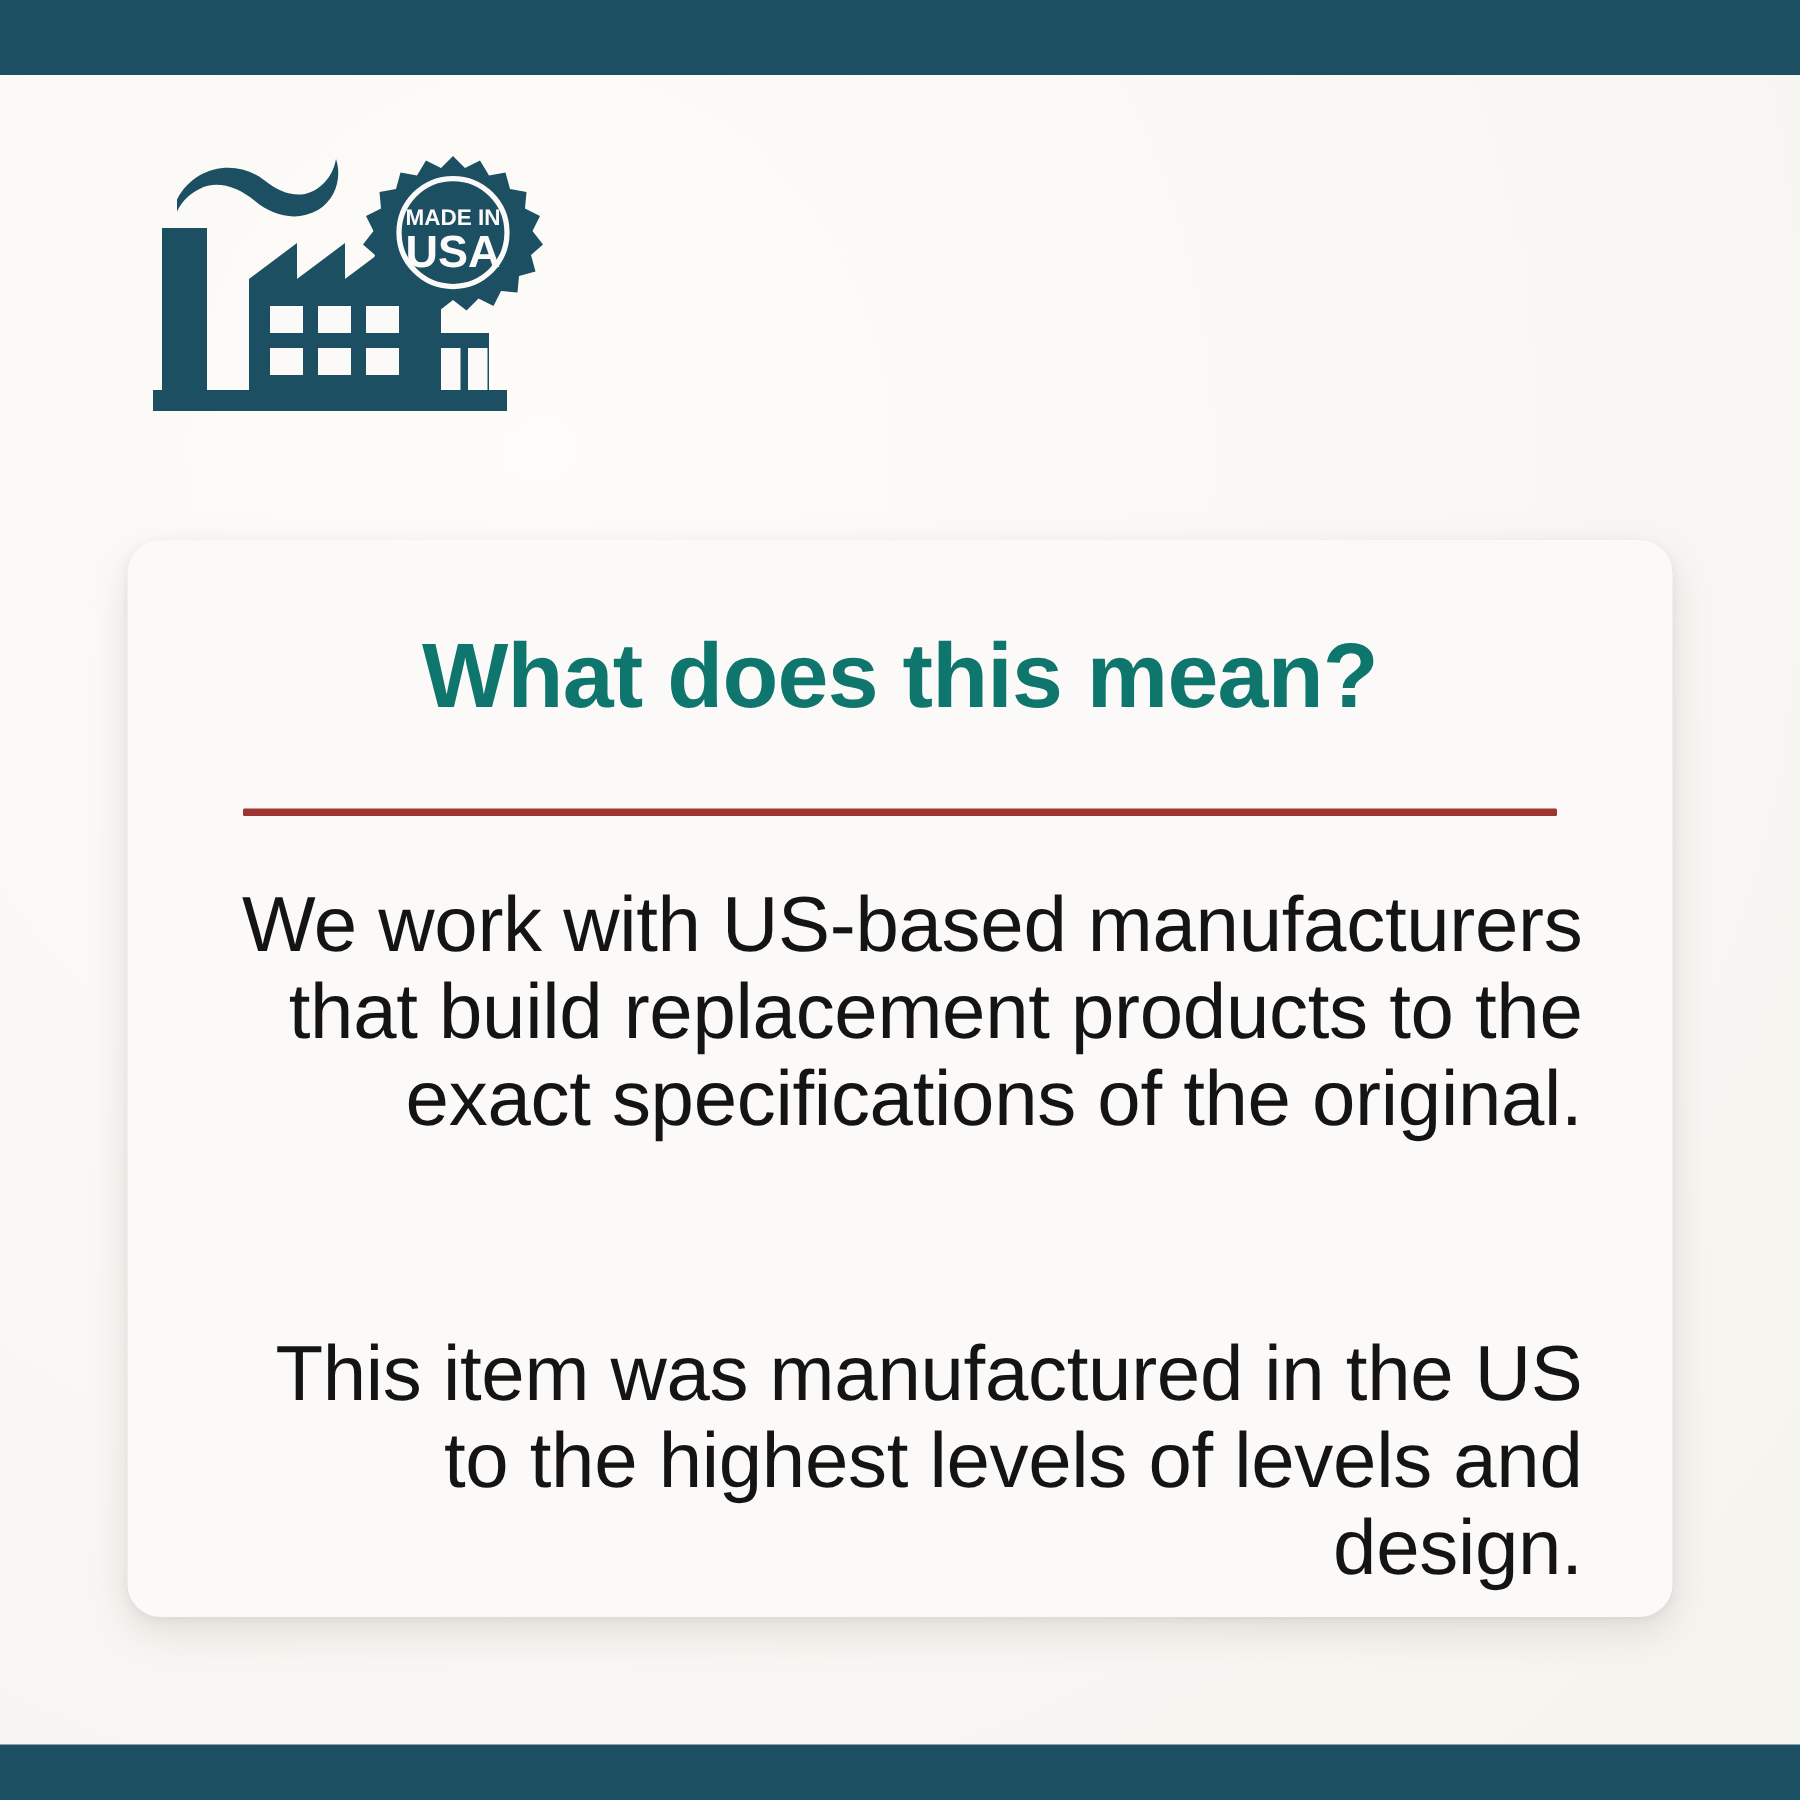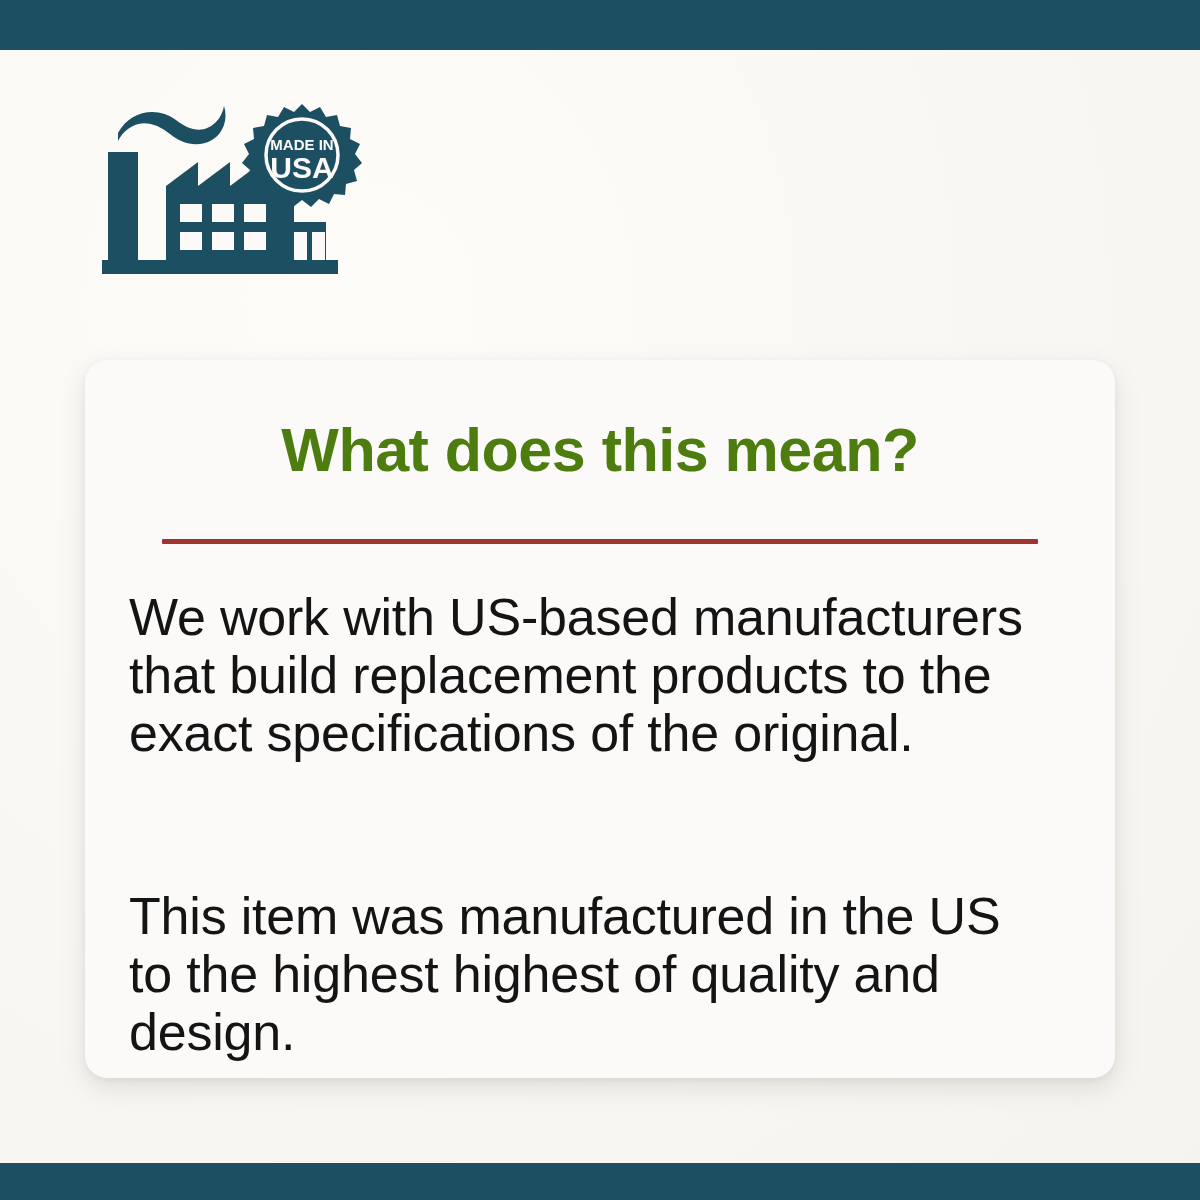--- a/index.html
+++ b/index.html
@@ -82,44 +82,44 @@
       0 10px 26px rgba(120, 118, 110, 0.18),
       0 2px 6px rgba(120, 118, 110, 0.10);
   }
 
   #card-heading {
     position: absolute;
     left: 0;
     top: 60px;
     width: 1030px;
     text-align: center;
-    color: #4d7c0f;
+    color: #0f766e;
     font-family: "Liberation Sans Narrow", "Liberation Sans", sans-serif;
     font-weight: 700;
     font-size: 61px;
     line-height: 61px;
     letter-spacing: -0.5px;
   }
 
   #divider {
     position: absolute;
     left: 77px;
     top: 179px;
     width: 876px;
     height: 5px;
     background: #9e3530;
     border-radius: 1px;
   }
 
   #body-text {
     position: absolute;
-    left: 44px;
+    left: 60px;
     top: 228px;
     width: 910px;
-    text-align: left;
+    text-align: right;
   }
   .para {
     color: #141414;
     font-family: "Liberation Sans Narrow", "Liberation Sans", sans-serif;
     font-weight: 400;
     font-size: 52px;
     line-height: 58px;
     letter-spacing: -0.2px;
   }
   .para.second {
@@ -178,20 +178,20 @@
   </div>
 
   <div id="card">
 
     <div id="card-heading">What does this mean?</div>
 
     <div id="divider"></div>
 
     <div id="body-text">
       <div class="para first">We work with US-based manufacturers that build replacement products to the exact specifications of the original.</div>
-      <div class="para second">This item was manufactured in the US to the highest highest of quality and design.</div>
+      <div class="para second">This item was manufactured in the US to the highest levels of levels and design.</div>
     </div>
 
   </div>
 
   <div class="band band-bottom"></div>
 
 </div>
 
 </body></html>

